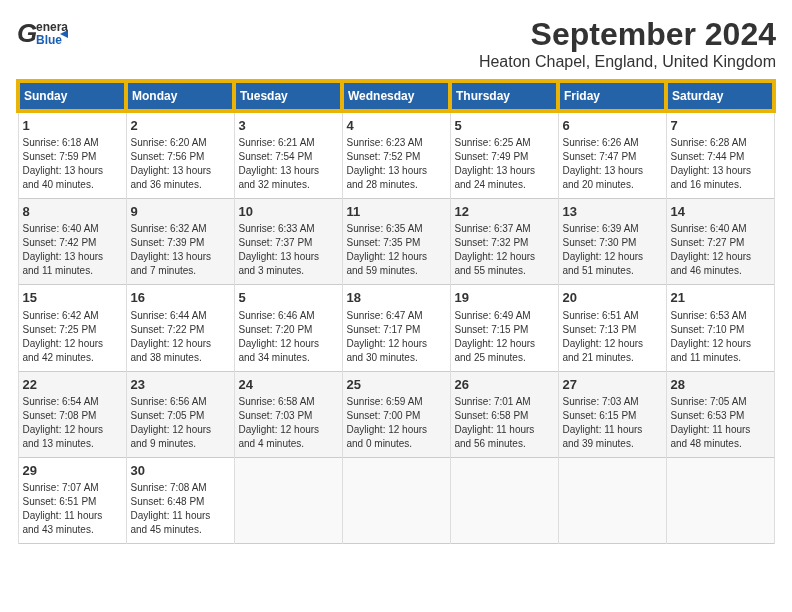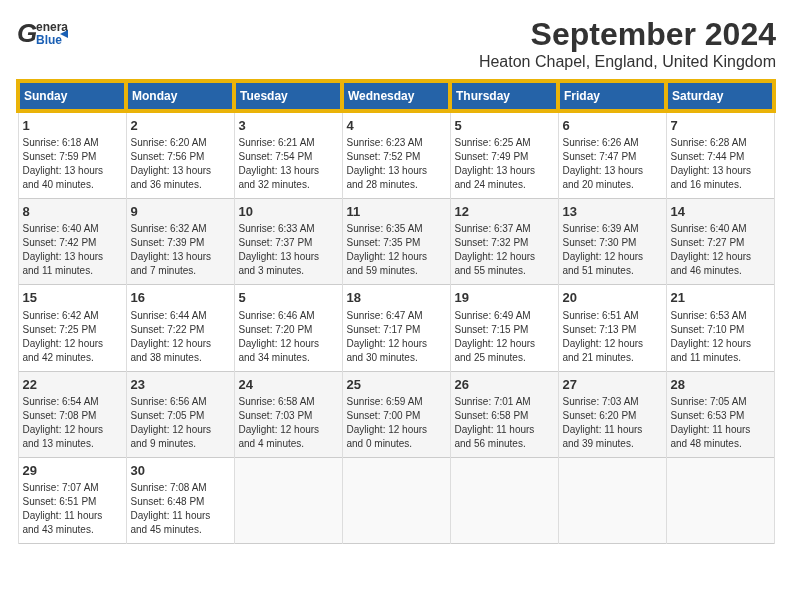--- a/index.html
+++ b/index.html
@@ -308,21 +308,21 @@
         <td>
           <span class="day-num">26</span>
           <span class="day-text">Sunrise: 7:01 AM</span>
           <span class="day-text">Sunset: 6:58 PM</span>
           <span class="day-text">Daylight: 11 hours</span>
           <span class="day-text">and 56 minutes.</span>
         </td>
         <td>
           <span class="day-num">27</span>
           <span class="day-text">Sunrise: 7:03 AM</span>
-          <span class="day-text">Sunset: 6:20 PM</span>
+          <span class="day-text">Sunset: 6:15 PM</span>
           <span class="day-text">Daylight: 11 hours</span>
           <span class="day-text">and 39 minutes.</span>
         </td>
         <td>
           <span class="day-num">28</span>
           <span class="day-text">Sunrise: 7:05 AM</span>
           <span class="day-text">Sunset: 6:53 PM</span>
           <span class="day-text">Daylight: 11 hours</span>
           <span class="day-text">and 48 minutes.</span>
         </td>

